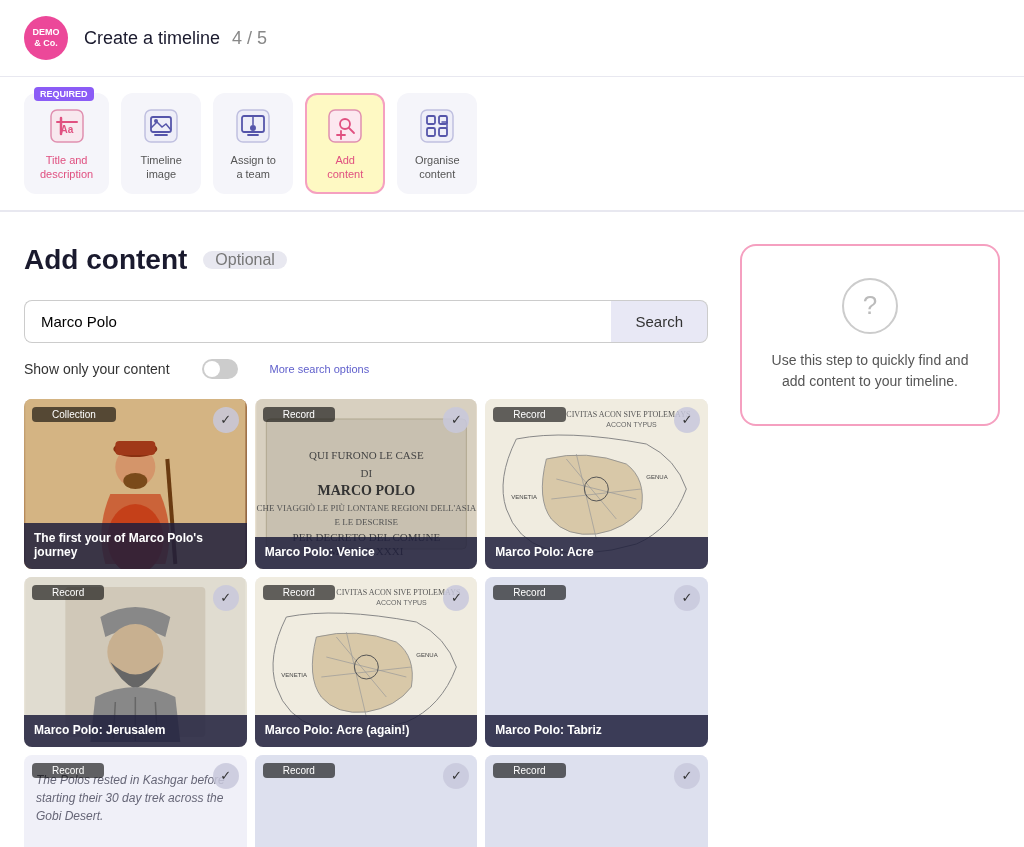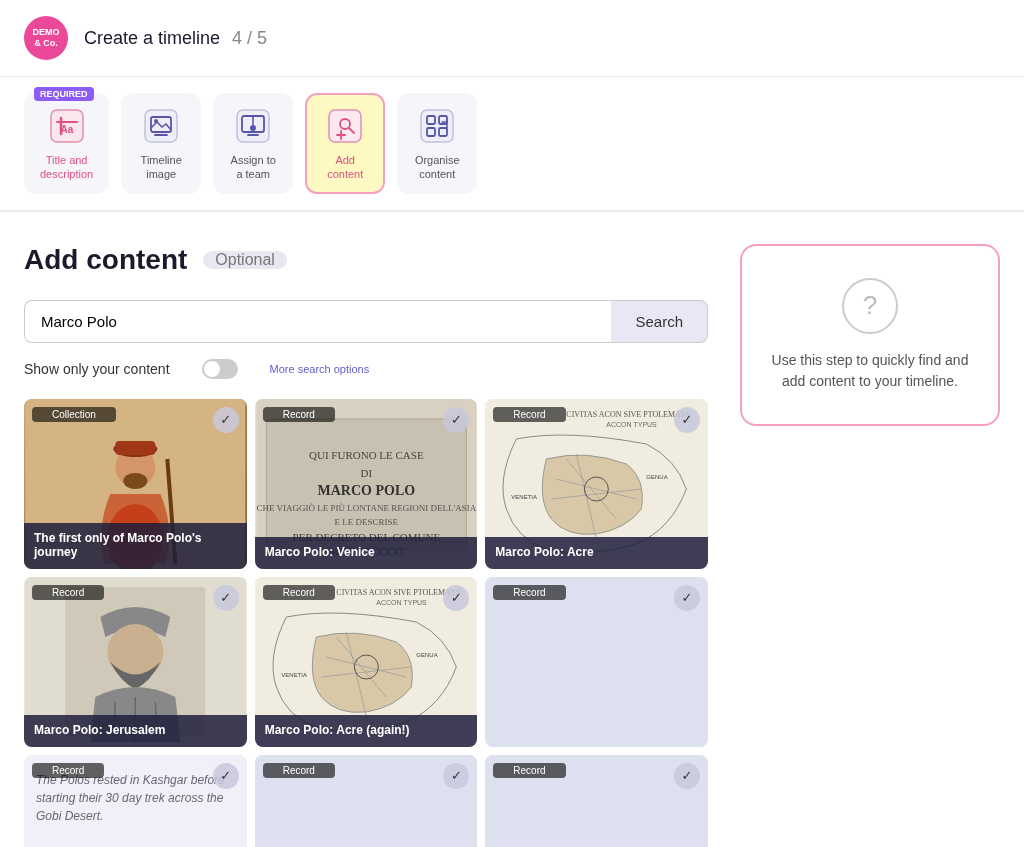--- a/index.html
+++ b/index.html
@@ -180,21 +180,21 @@
               <ellipse cx="110" cy="50" rx="22" ry="8" fill="#8a3010"></ellipse>
               <rect x="90" y="42" width="40" height="14" rx="4" fill="#a03818"></rect>
 
               <line x1="142" y1="60" x2="150" y2="165" stroke="#6a3a10" stroke-width="4"></line>
 
               <path d="M85,95 Q70,130 80,165 L140,165 Q150,130 135,95 Z" fill="#c8401a" opacity="0.7"></path>
             </svg>
           </div>
           <span class="item-tag">Collection</span>
           <div class="item-check">✓</div>
-          <div class="item-label">The first only of Marco Polo's journey</div>
+          <div class="item-label">The first your of Marco Polo's journey</div>
         </div>
       </div>
 
       <div class="grid-item">
         <div class="grid-item-inner">
           <div style="width:100%;height:170px;background:#e8e0d0;position:relative;overflow:hidden;">
             <svg width="100%" height="170" viewBox="0 0 220 170">
               <rect width="220" height="170" fill="#d8d0c0"></rect>
 
               <rect x="10" y="20" width="200" height="130" rx="4" fill="#c8c0b0" stroke="#b0a890" stroke-width="1"></rect>
@@ -290,20 +290,21 @@
           <div class="item-check">✓</div>
           <div class="item-label">Marco Polo: Acre (again!)</div>
         </div>
       </div>
 
       <div class="grid-item">
         <div class="grid-item-inner">
           <div class="grid-item-placeholder"></div>
           <span class="item-tag">Record</span>
           <div class="item-check">✓</div>
+          <div class="item-label">Marco Polo: Tabriz</div>
         </div>
       </div>
 
       <div class="grid-item">
         <div class="grid-item-inner">
           <div class="item-text-content">The Polos rested in Kashgar before starting their 30 day trek across the Gobi Desert.</div>
           <span class="item-tag">Record</span>
           <div class="item-check" style="top:8px;">✓</div>
         </div>
       </div>

